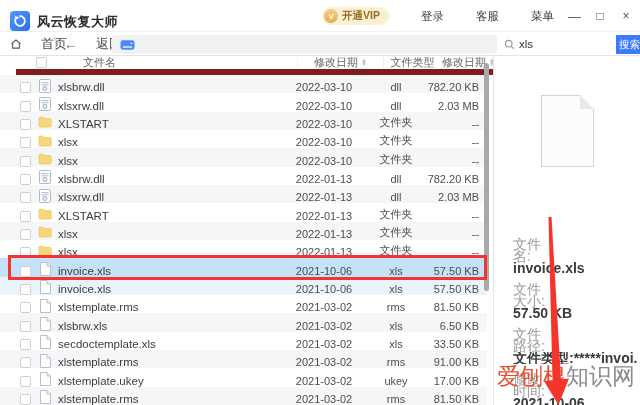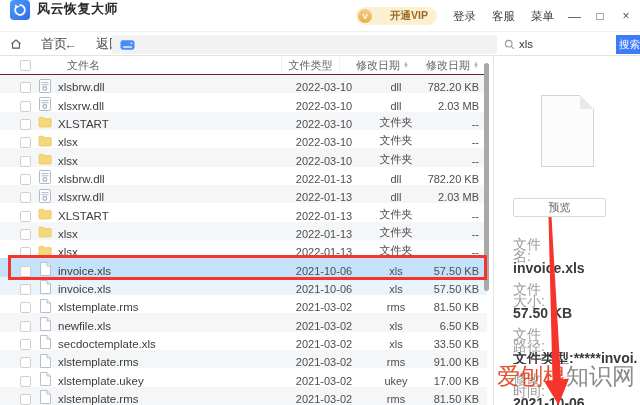--- a/index.html
+++ b/index.html
@@ -3,31 +3,31 @@
 <meta charset="utf-8">
 <style>
   * { margin:0; padding:0; box-sizing:border-box; }
   html,body { background:#888; }
   body { font-family:"Liberation Sans","DejaVu Sans",sans-serif; }
   .window { position:relative; width:640px; height:405px; background:#fff; overflow:hidden;
             font-family:"Liberation Sans","DejaVu Sans",sans-serif; }
 
   
   .titlebar { position:absolute; left:0; top:0; width:640px; height:32px; background:#fff;
-              border-bottom:1px solid #f0f0f0; display:flex; align-items:flex-start; }
+              border-bottom:1px solid #f0f0f0; display:flex; align-items:flex-end; }
   .logo { width:20px; height:20px; margin-left:10px; border-radius:4px;
           background:linear-gradient(135deg,#4b9bf8,#2f6df0); display:flex; align-items:center; justify-content:center; }
   .app-title { margin-left:7px; font-size:13px; font-weight:bold; color:#2b2b2b; letter-spacing:.5px; }
   .tb-right { position:absolute; right:8px; top:0; height:32px; display:flex; align-items:center; }
   .vip-pill { height:18px; padding:0 9px 0 2px; background:#fcf0d3; border-radius:9px;
               display:flex; align-items:center; cursor:pointer; }
   .vip-badge { width:14px; height:14px; border-radius:50%; background:linear-gradient(180deg,#f3cf84,#e8ae4e);
                color:#fff; font-size:8px; font-weight:bold; display:flex; align-items:center; justify-content:center; }
-  .vip-text { margin-left:18px; font-size:10.5px; font-weight:bold; color:#9a6a20; }
-  .tb-link { font-size:11.5px; color:#404040; margin-left:16px; cursor:pointer; }
+  .vip-text { margin-left:4px; font-size:10.5px; font-weight:bold; color:#9a6a20; }
+  .tb-link { font-size:11.5px; color:#404040; margin-left:32px; cursor:pointer; }
   .win-ctl { font-size:12px; color:#555; margin-left:14px; cursor:pointer; width:12px; text-align:center; }
   .win-ctl.min { font-size:13px; }
 
   
   .navbar { position:absolute; left:0; top:33px; width:640px; height:23px; background:#fff;
             border-bottom:1px solid #e3e3e3; }
   .nav-home { position:absolute; left:10px; top:0; height:22px; display:flex; align-items:center; cursor:pointer; }
   .nav-home-label, .nav-back-label { font-size:13px; color:#4a4a4a; margin-left:19px;text-align:right; }
   .nav-divider { position:absolute; left:55px; top:4px; width:1px; height:14px; background:#ddd; }
   .nav-back { position:absolute; left:64px; top:0; height:22px; display:flex; align-items:center; cursor:pointer; }
@@ -35,22 +35,22 @@
   .pathbar { position:absolute; left:112px; top:2px; width:385px; height:19px; background:#f1f2f4;
              border-radius:3px; display:flex; align-items:center; }
   .searchbox { position:absolute; left:504px; top:0; height:22px; display:flex; align-items:center; }
   .search-value { font-size:11.5px; color:#333; margin-left:4px; }
   .search-btn { position:absolute; left:600px; top:2px; width:27px; height:19px; background:#3d7bf7;
                 color:#fff; font-size:10.5px; border:none; border-radius:0; display:flex;
                 align-items:center; justify-content:center; cursor:pointer;margin-left:16px; }
 
   
   .table-area { position:absolute; left:0; top:56px; width:493px; height:349px; background:#fff; }
-  .thead { position:absolute; left:0; top:0; width:487px; height:19px; display:flex; align-items:center;
-           background:#fff; border-bottom:1px solid #7f1d1d; font-size:11px; color:#666; }
+  .thead { position:absolute; left:16px; top:0; width:487px; height:19px; display:flex; align-items:center;
+           background:#fff; border-bottom:6px solid #7f1d1d; font-size:11px; color:#666; }
   .tbody { position:absolute; left:0; top:19px; width:487px; height:330px; display:flex; flex-direction:column; }
   .trow { flex:1; display:flex; align-items:flex-end; font-size:11.5px; color:#3c3c3c; cursor:default; }
   .trow.gray { background:#f5f6f8; }
   .trow.white { background:#fff; }
   .trow.sel-strong { background:#c4e3fb; }
   .trow.sel-light { background:#e9f4fd; }
   .cb { width:11px; height:11px; border:1px solid #cfcfcf; border-radius:2px; background:#fff;
         margin-left:20px; flex:none; }
   .ficon { width:14px; height:15px; margin-left:7px; flex:none; display:flex; align-items:center; justify-content:center; }
   .c-name { flex:1; margin-left:6px; white-space:nowrap; overflow:hidden; }
@@ -140,29 +140,29 @@
       </svg>
       <span class="search-value">xls</span>
     </div>
     <div class="search-btn">搜索</div>
   </div>
 
   <div class="table-area">
     <div class="thead">
       <span class="cb"></span>
       <span class="h-name">文件名</span>
-      <span class="h-cell c-type" style="color:#666">
-        <span>文件类型</span>
-      </span>
       <span class="h-cell c-date" style="color:#666">
         <span>修改日期</span>
         <span class="sort">
             <span>▲</span>
             <span>▼</span>
           </span>
+      </span>
+      <span class="h-cell c-type" style="color:#666">
+        <span>文件类型</span>
       </span>
       <span class="h-cell c-size" style="color:#666; justify-content:flex-end">
         <span>修改日期</span>
         <span class="sort">
             <span>▲</span>
             <span>▼</span>
           </span>
       </span>
     </div>
     <div class="tbody">
@@ -338,21 +338,21 @@
           <span class="c-size">81.50 KB</span>
         </div>
         <div class="trow gray">
           <span class="cb"></span>
           <span class="ficon">
             <svg width="11" height="14" viewBox="0 0 11 14">
               <path d="M0.5 0.5 H7 L10.5 4 V13.5 H0.5 Z" fill="#ffffff" stroke="#b9bfc8"></path>
               <path d="M7 0.5 V4 H10.5" fill="#eef0f3" stroke="#b9bfc8"></path>
             </svg>
           </span>
-          <span class="c-name">newfile.xls</span>
+          <span class="c-name">xlsbrw.xls</span>
           <span class="c-date">2021-03-02</span>
           <span class="c-type">xls</span>
           <span class="c-size">6.50 KB</span>
         </div>
         <div class="trow white">
           <span class="cb"></span>
           <span class="ficon">
             <svg width="11" height="14" viewBox="0 0 11 14">
               <path d="M0.5 0.5 H7 L10.5 4 V13.5 H0.5 Z" fill="#ffffff" stroke="#b9bfc8"></path>
               <path d="M7 0.5 V4 H10.5" fill="#eef0f3" stroke="#b9bfc8"></path>
@@ -405,21 +405,20 @@
       </div>
     <div class="scroll-thumb"></div>
   </div>
 
   <div class="red-rect"></div>
 
   <div class="right-panel">
     <div class="doc-icon">
       <div class="doc-fold"></div>
     </div>
-    <div class="preview-btn">预览</div>
     <div class="details">
       <div class="d-row">
         <span class="d-label">文件名:</span>
         <span class="d-value">invoice.xls</span>
       </div>
       <div class="d-row">
         <span class="d-label">文件大小:</span>
         <span class="d-value">57.50 KB</span>
       </div>
       <div class="d-row">

